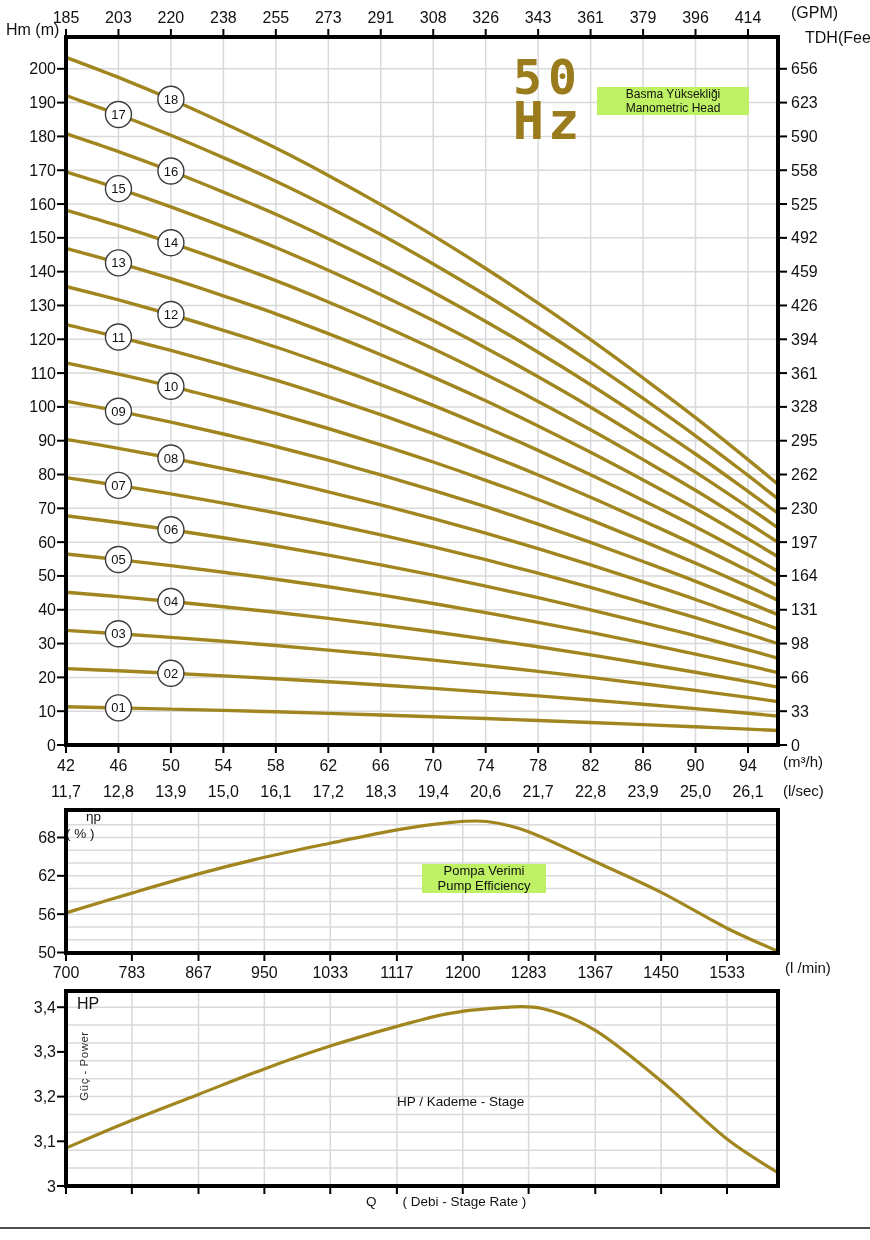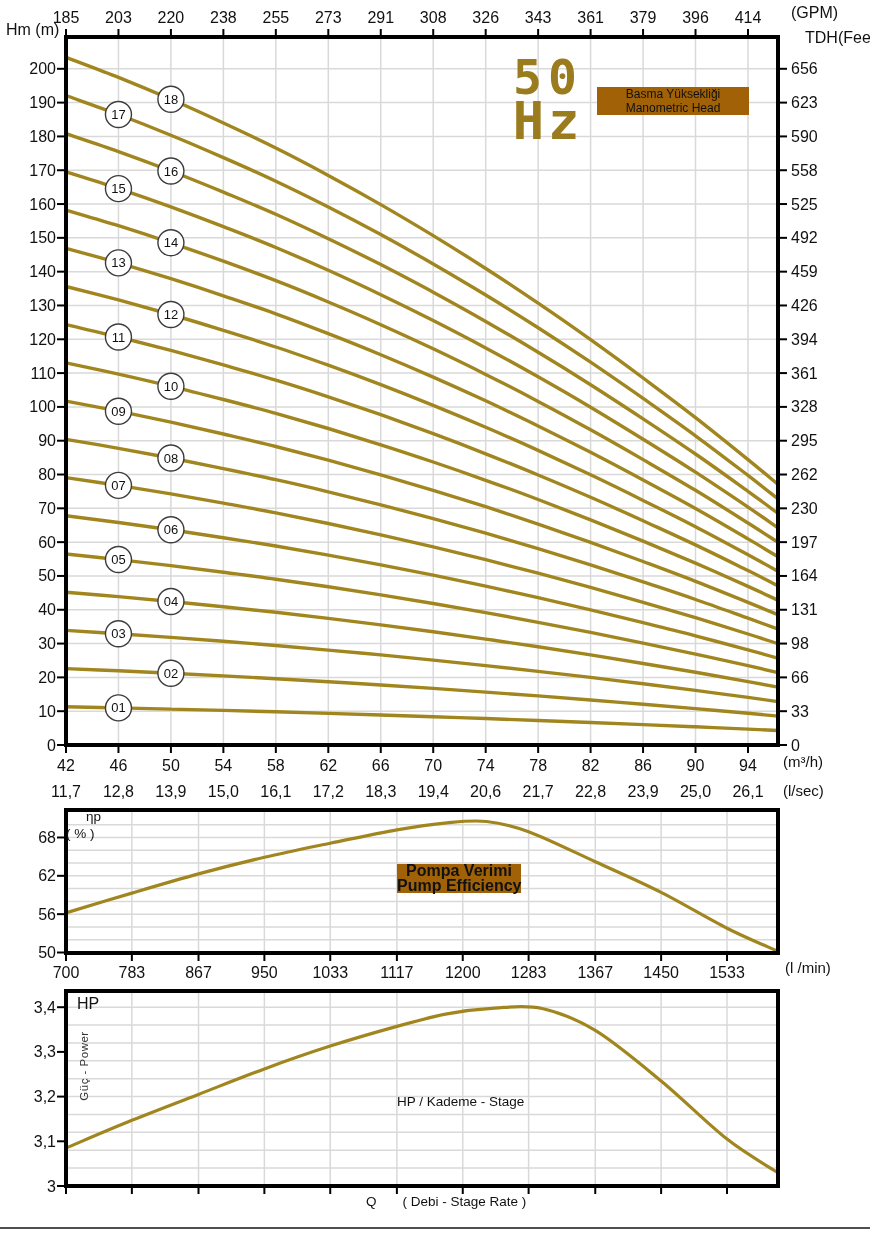--- a/index.html
+++ b/index.html
@@ -6,26 +6,26 @@
   .page{position:relative;width:870px;height:1240px;background:#ffffff;overflow:hidden;
         font-family:"Liberation Sans",sans-serif;color:#111;}
   svg{position:absolute;left:0;top:0;}
   svg text{font-family:"Liberation Sans",sans-serif;fill:#111;}
   .lbl{position:absolute;white-space:nowrap;font-size:16px;color:#111;line-height:1.1;}
   .small{font-size:15px;}
   .freq{left:498px;top:54px;width:100px;text-align:center;color:#9a7c1e;
         font-family:"DejaVu Sans Mono","Liberation Mono",monospace;font-weight:bold;}
   .freq .l1{font-size:48px;line-height:46px;letter-spacing:6px;}
   .freq .l2{font-size:52px;line-height:42px;letter-spacing:4px;}
-  .anno{background:#a16207;text-align:center;}
+  .anno{background:#bef264;text-align:center;}
   .basma{left:597px;top:87px;width:152px;font-size:12px;line-height:14px;}
   .toler{left:481px;top:136px;font-size:10.8px;line-height:12.5px;text-align:left;padding:1px 2px;}
   .eta{left:66px;top:809px;font-size:13.5px;line-height:16.5px;}
   .eta .ind{margin-left:20px;}
-  .pompa{left:397px;top:864px;width:124px;font-size:16px;line-height:14.5px;font-weight:bold;}
+  .pompa{left:422px;top:864px;width:124px;font-size:13px;line-height:14.5px;}
   .hplbl{left:77px;top:995px;font-size:16px;}
   .guc{left:84px;top:1066px;transform:translate(-50%,-50%) rotate(-90deg);
        font-size:11.5px;letter-spacing:0.5px;color:#333;}
   .kademe{left:397px;top:1095px;font-size:13.5px;}
   .qdebi{left:366px;top:1195px;font-size:13.5px;display:flex;gap:26px;}
   .divider{position:absolute;left:0;top:1227px;width:870px;height:2px;background:#4f4f4f;}
 </style>
 </head>
 <body>
 

